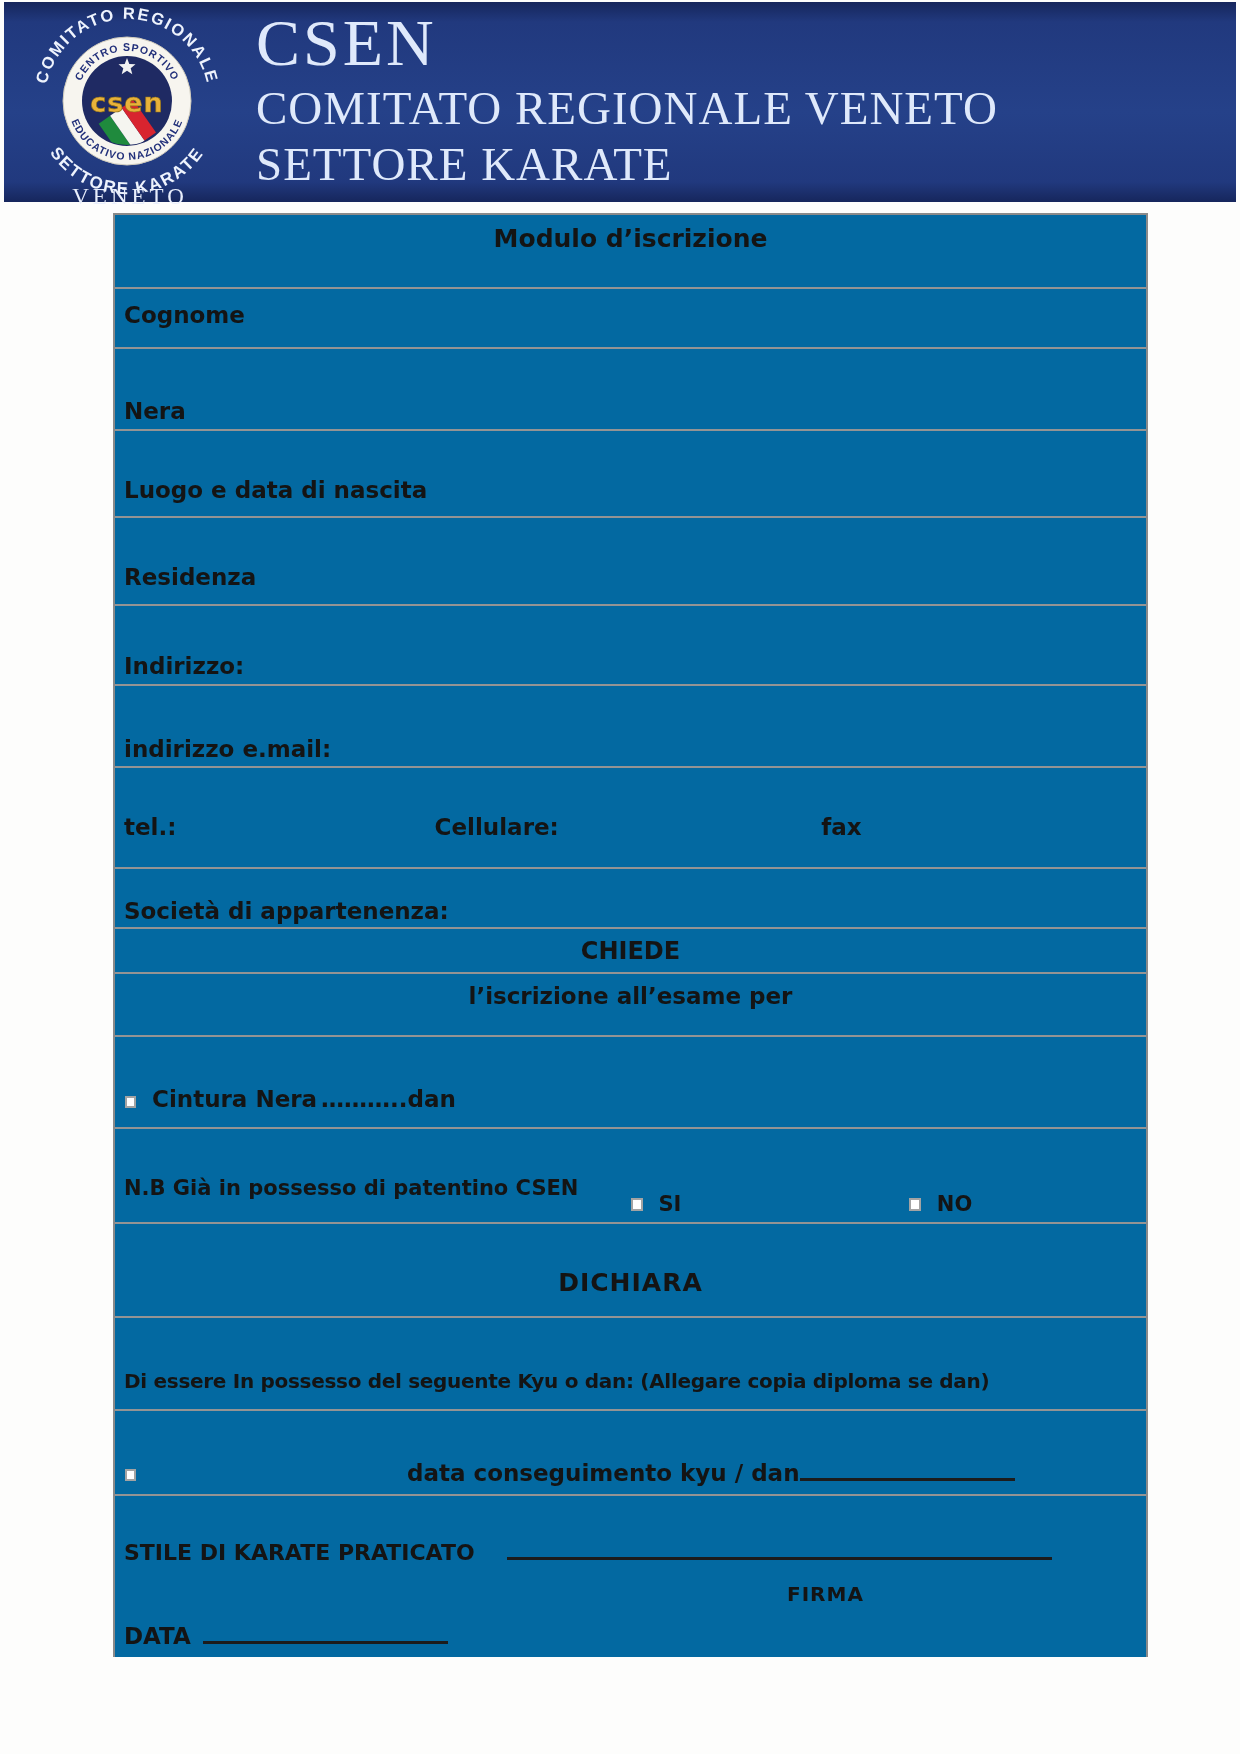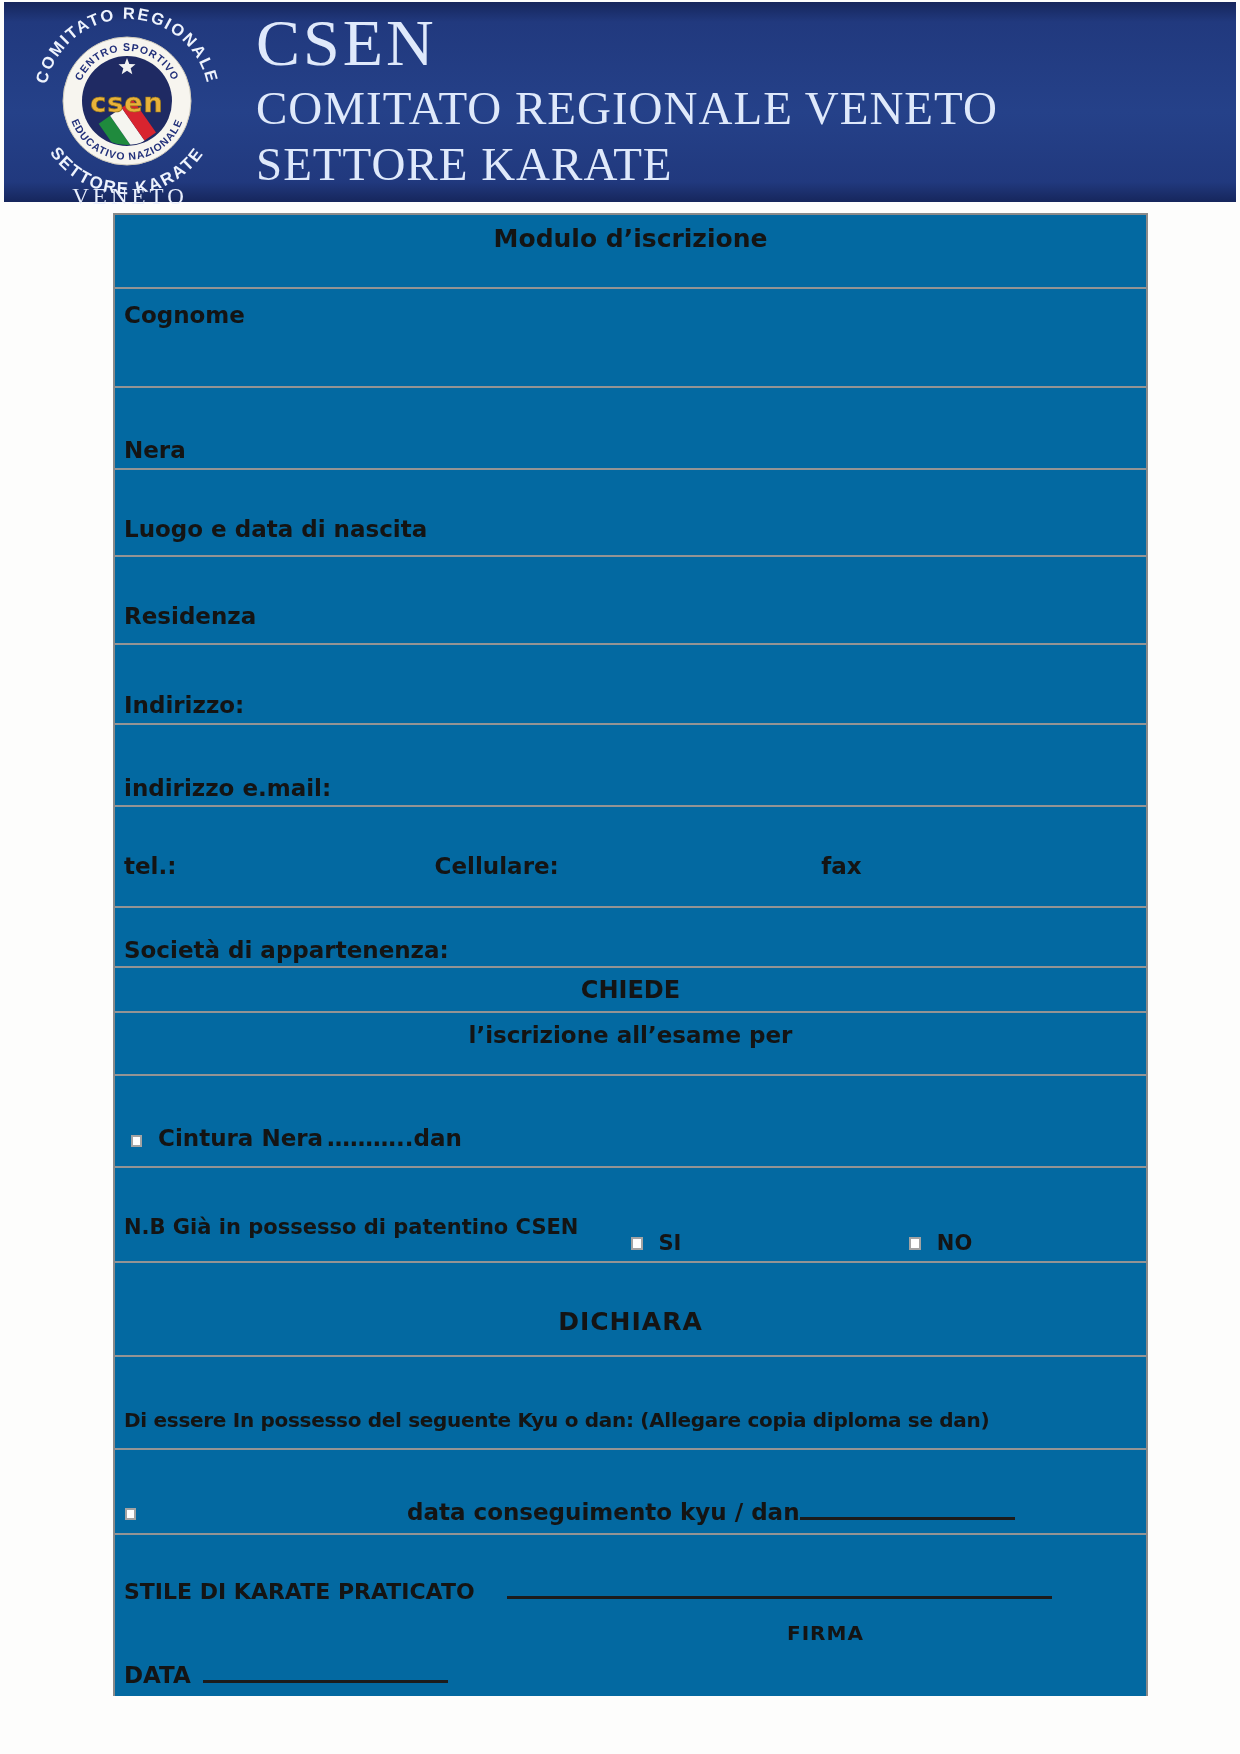--- a/index.html
+++ b/index.html
@@ -17,33 +17,33 @@
 
   
   .formbox{position:absolute;left:113px;top:213px;width:1035px;background:#0369a1;
            border:2px solid #8a8a8a;border-bottom:none;box-sizing:border-box;}
   .row{position:relative;box-sizing:border-box;border-bottom:2px solid #949494;
        font-weight:bold;color:#141414;}
   .row:last-child{border-bottom:none;}
   .lbl{font-size:23px;font-weight:bold;white-space:nowrap;}
 
   .r0{height:74px;display:flex;justify-content:center;align-items:flex-start;padding-top:9px;font-size:25px;}
-  .r1{height:99px;display:flex;align-items:flex-start;padding:13px 0 0 9px;}
+  .r1{height:60px;display:flex;align-items:flex-start;padding:13px 0 0 9px;}
   .r2{height:82px;display:flex;align-items:flex-end;padding:0 0 5px 9px;}
   .r3{height:87px;display:flex;align-items:flex-end;padding:0 0 13px 9px;}
   .r4{height:88px;display:flex;align-items:flex-end;padding:0 0 14px 9px;}
   .r5{height:80px;display:flex;align-items:flex-end;padding:0 0 5px 9px;}
   .r6{height:82px;display:flex;align-items:flex-end;padding:0 0 4px 9px;}
   .r7{height:101px;}
   .r7 .lbl{position:absolute;bottom:27px;}
   .tel-label{left:9px;} .cel-label{left:31%;} .fax-label{left:68.5%;}
   .r8{height:60px;display:flex;align-items:flex-end;padding:0 0 3px 9px;}
   .r9{height:45px;display:flex;align-items:center;justify-content:center;font-size:24px;}
   .r10{height:63px;display:flex;align-items:flex-start;justify-content:center;padding-top:9px;font-size:23px;}
-  .r11{height:92px;display:flex;align-items:flex-end;padding:0 0 15px 16px;}
+  .r11{height:92px;display:flex;align-items:flex-end;padding:0 0 15px 10px;}
   .r12{height:95px;}
   .r12 .lbl{font-size:21px;}
   .nb-label{position:absolute;left:9px;bottom:22px;}
   .opt{position:absolute;bottom:6px;display:flex;align-items:center;gap:16px;}
   .opt-si{left:50%;} .opt-no{left:77%;}
   .r13{height:94px;display:flex;align-items:flex-end;justify-content:center;padding-bottom:19px;font-size:25px;letter-spacing:1px;}
   .r14{height:93px;display:flex;align-items:flex-end;padding:0 0 16px 9px;}
   .r14 .lbl{font-size:20px;letter-spacing:-0.3px;}
   .r15{height:85px;}
   .r16{height:161px;}

